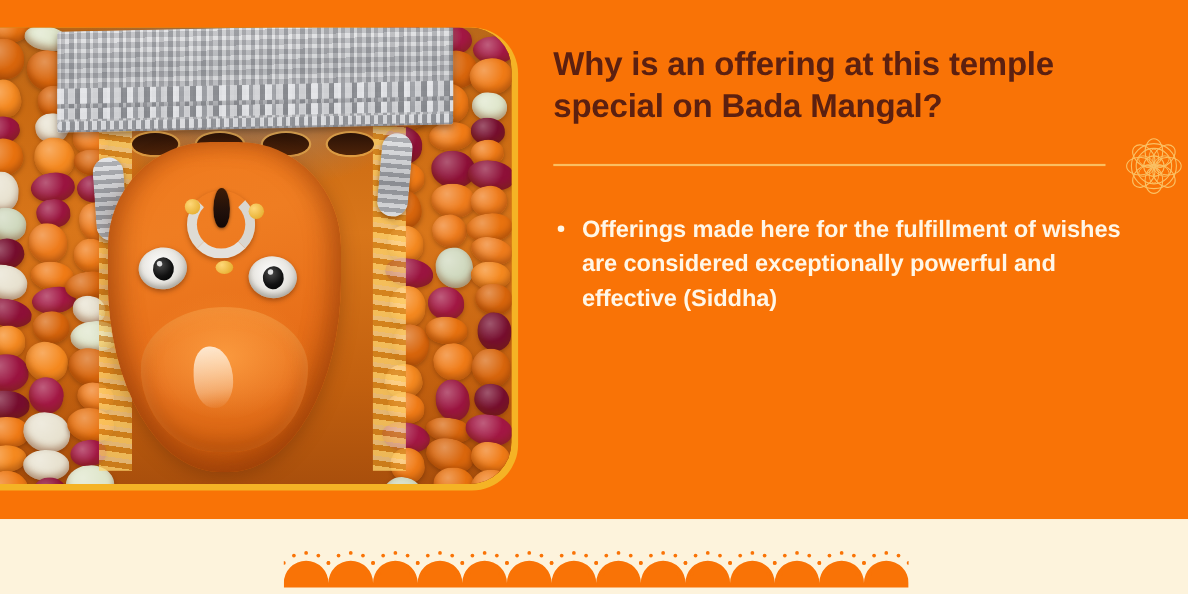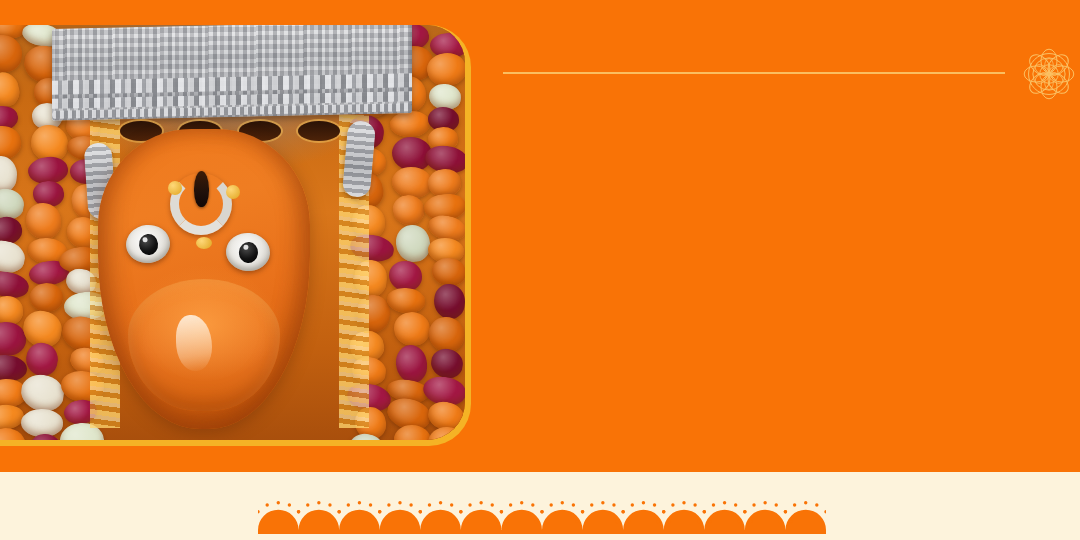--- a/index.html
+++ b/index.html
@@ -424,20 +424,21 @@
         <div class="tilak-bead b-l"></div>
         <div class="tilak-bead b-r"></div>
         <div class="tilak-bead b-c"></div>
         <div class="chin-mark"></div>
       </div>
     </div>
   </div>
 
   <div class="content">
 
+    <div class="title">Why is an offering at this temple special on Bada Mangal?</div>
 
     <div class="divider-row">
       <div class="divider-line"></div>
       <svg class="mandala" viewBox="0 0 100 100">
         <g fill="none" stroke="#FBC66A" stroke-width="1.6" opacity="0.95">
           <circle cx="50" cy="50" r="15"></circle>
           <circle cx="50" cy="50" r="26"></circle>
           <circle cx="50" cy="50" r="33"></circle>
           <g>
             <ellipse cx="50" cy="29" rx="13" ry="19"></ellipse>
@@ -455,20 +456,24 @@
             <ellipse cx="50" cy="37" rx="7" ry="12" transform="rotate(120 50 50)"></ellipse>
             <ellipse cx="50" cy="37" rx="7" ry="12" transform="rotate(180 50 50)"></ellipse>
             <ellipse cx="50" cy="37" rx="7" ry="12" transform="rotate(240 50 50)"></ellipse>
             <ellipse cx="50" cy="37" rx="7" ry="12" transform="rotate(300 50 50)"></ellipse>
           </g>
         </g>
       </svg>
     </div>
 
     <ul class="bullets">
+      <li>
+        <span class="dot"></span>
+        <span>Offerings made here for the fulfillment of wishes are considered exceptionally powerful and effective (Siddha)</span>
+      </li>
     </ul>
   </div>
 
   <svg class="scallop" id="scallop-svg" viewBox="0 0 568 50" preserveAspectRatio="none">
       <path d="M0,44 L0,44 A20.285714285714285,20.285714285714285 0 0 1 40.57142857142857,44 L40.57142857142857,44 A20.285714285714285,20.285714285714285 0 0 1 81.14285714285714,44 L81.14285714285714,44 A20.285714285714285,20.285714285714285 0 0 1 121.71428571428571,44 L121.71428571428571,44 A20.285714285714285,20.285714285714285 0 0 1 162.28571428571428,44 L162.28571428571428,44 A20.285714285714285,20.285714285714285 0 0 1 202.85714285714283,44 L202.85714285714283,44 A20.285714285714285,20.285714285714285 0 0 1 243.42857142857142,44 L243.42857142857142,44 A20.285714285714285,20.285714285714285 0 0 1 284,44 L284,44 A20.285714285714285,20.285714285714285 0 0 1 324.57142857142856,44 L324.57142857142856,44 A20.285714285714285,20.285714285714285 0 0 1 365.1428571428571,44 L365.1428571428571,44 A20.285714285714285,20.285714285714285 0 0 1 405.71428571428567,44 L405.71428571428567,44 A20.285714285714285,20.285714285714285 0 0 1 446.2857142857143,44 L446.2857142857143,44 A20.285714285714285,20.285714285714285 0 0 1 486.85714285714283,44 L486.85714285714283,44 A20.285714285714285,20.285714285714285 0 0 1 527.4285714285714,44 L527.4285714285714,44 A20.285714285714285,20.285714285714285 0 0 1 568,44 L568,44 L568,48 L0,48 Z" fill="#F97306"></path>
       <circle cx="-5.66" cy="35.57" r="1.7" fill="#F97306"></circle>
       <circle cx="0.01" cy="25.74" r="1.7" fill="#F97306"></circle>
       <circle cx="9.19" cy="19.07" r="1.7" fill="#F97306"></circle>
       <circle cx="20.29" cy="16.71" r="1.7" fill="#F97306"></circle>
       <circle cx="31.38" cy="19.07" r="1.7" fill="#F97306"></circle>

